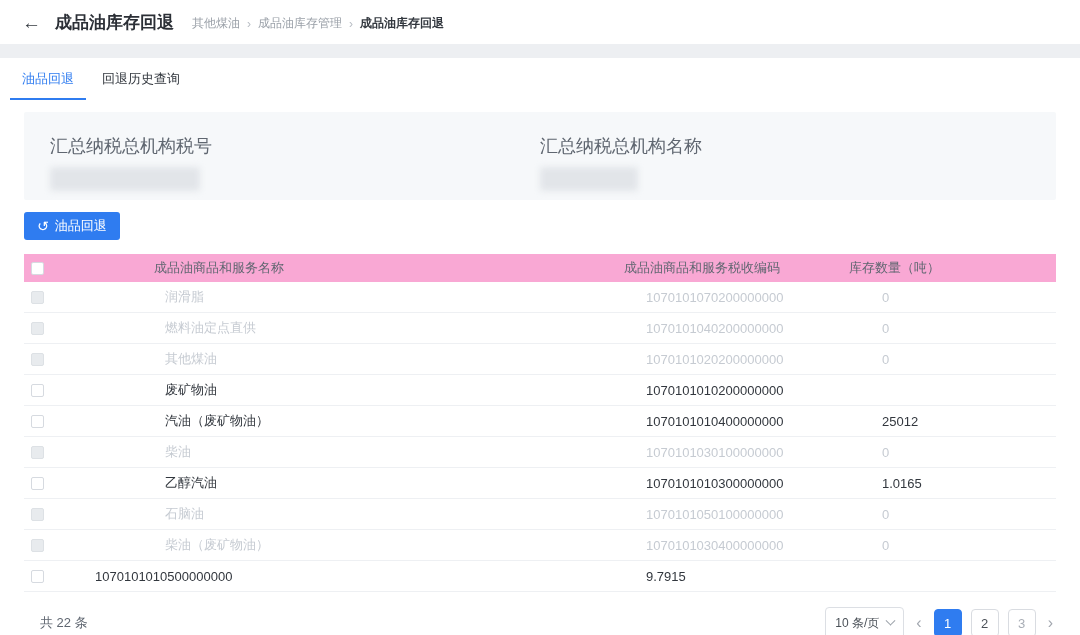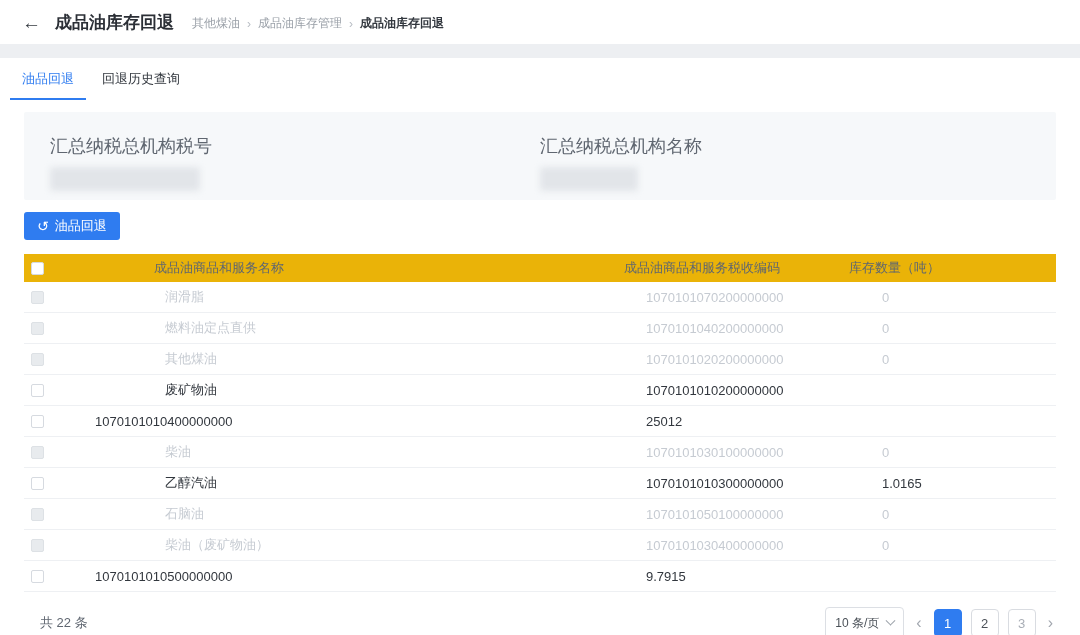--- a/index.html
+++ b/index.html
@@ -36,21 +36,21 @@
   
   .toolbar { margin:12px 24px 0; }
   .btn-primary { display:inline-flex; align-items:center; gap:6px; background:#2f7cf0; color:#fff;
     border:none; border-radius:3px; font-size:13px; height:28px; padding:0 13px; cursor:pointer;
     font-family:inherit; }
   .btn-icon { font-size:14px; line-height:1; }
 
   
   .table { margin:14px 24px 0; font-size:13px; }
   .thead, .trow { display:grid; grid-template-columns:36px 540px 225px 1fr; align-items:center; }
-  .thead { height:28px; background:#eab308; color:#5f6670; }
+  .thead { height:28px; background:#f9a8d4; color:#5f6670; }
   .trow { height:31px; border-bottom:1px solid #eef0f3; color:#32373e; background:#fff;gap:11px; }
   .cell-name { padding-left:94px; } .cell-code { padding-left:24px; } .cell-qty { padding-left:24px; }
   .cb { width:13px; height:13px; border:1px solid #d6dae0; border-radius:2px; background:#fff;
     margin-left:7px; cursor:pointer; }
   .trow.disabled { color:#c6cbd2; }
   .trow.disabled .cb { background:#e8ebee; border-color:#dde1e5; cursor:default; }
 
   
   .footer { display:flex; justify-content:space-between; align-items:center; margin:15px 24px 0; }
   .total { font-size:13px; color:#5f6670; margin-left:16px; }
@@ -133,20 +133,21 @@
     <span class="cell-code">1070101020200000000</span>
     <span class="cell-qty">0</span>
   </div>
   <div class="trow">
     <span class="cb"></span>
     <span class="cell-name">废矿物油</span>
     <span class="cell-code">1070101010200000000</span>
   </div>
   <div class="trow">
     <span class="cb"></span>
+    <span class="cell-name">汽油（废矿物油）</span>
     <span class="cell-code">1070101010400000000</span>
     <span class="cell-qty">25012</span>
   </div>
   <div class="trow disabled">
     <span class="cb"></span>
     <span class="cell-name">柴油</span>
     <span class="cell-code">1070101030100000000</span>
     <span class="cell-qty">0</span>
   </div>
   <div class="trow">

